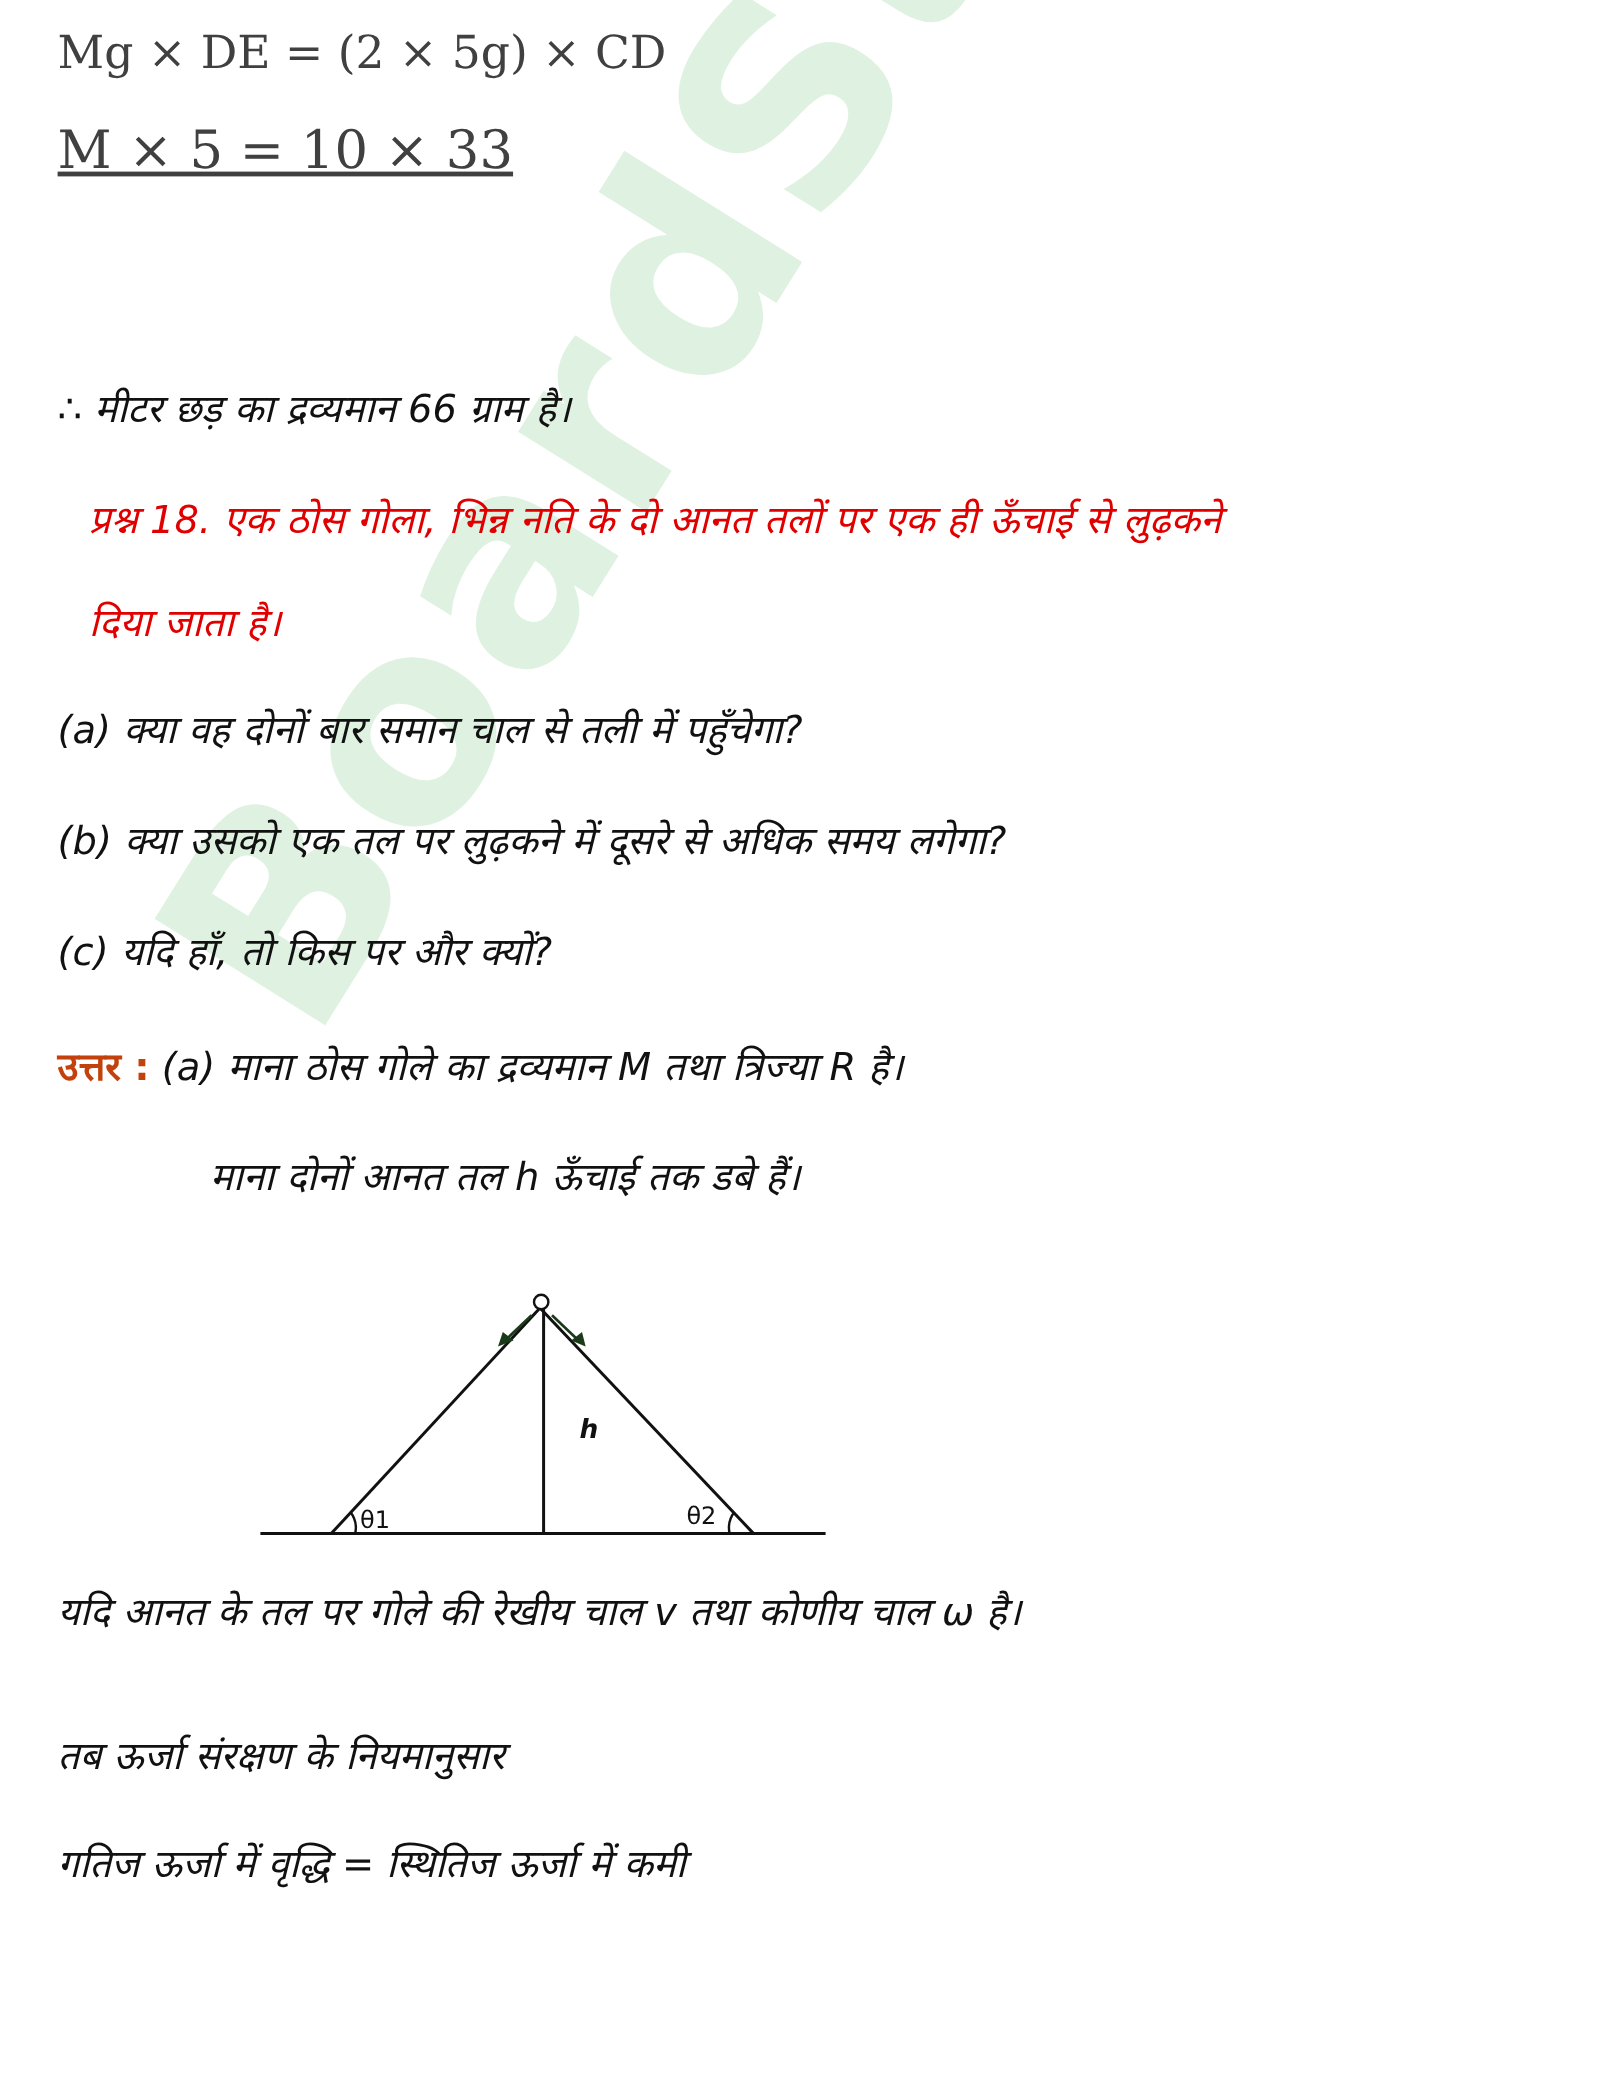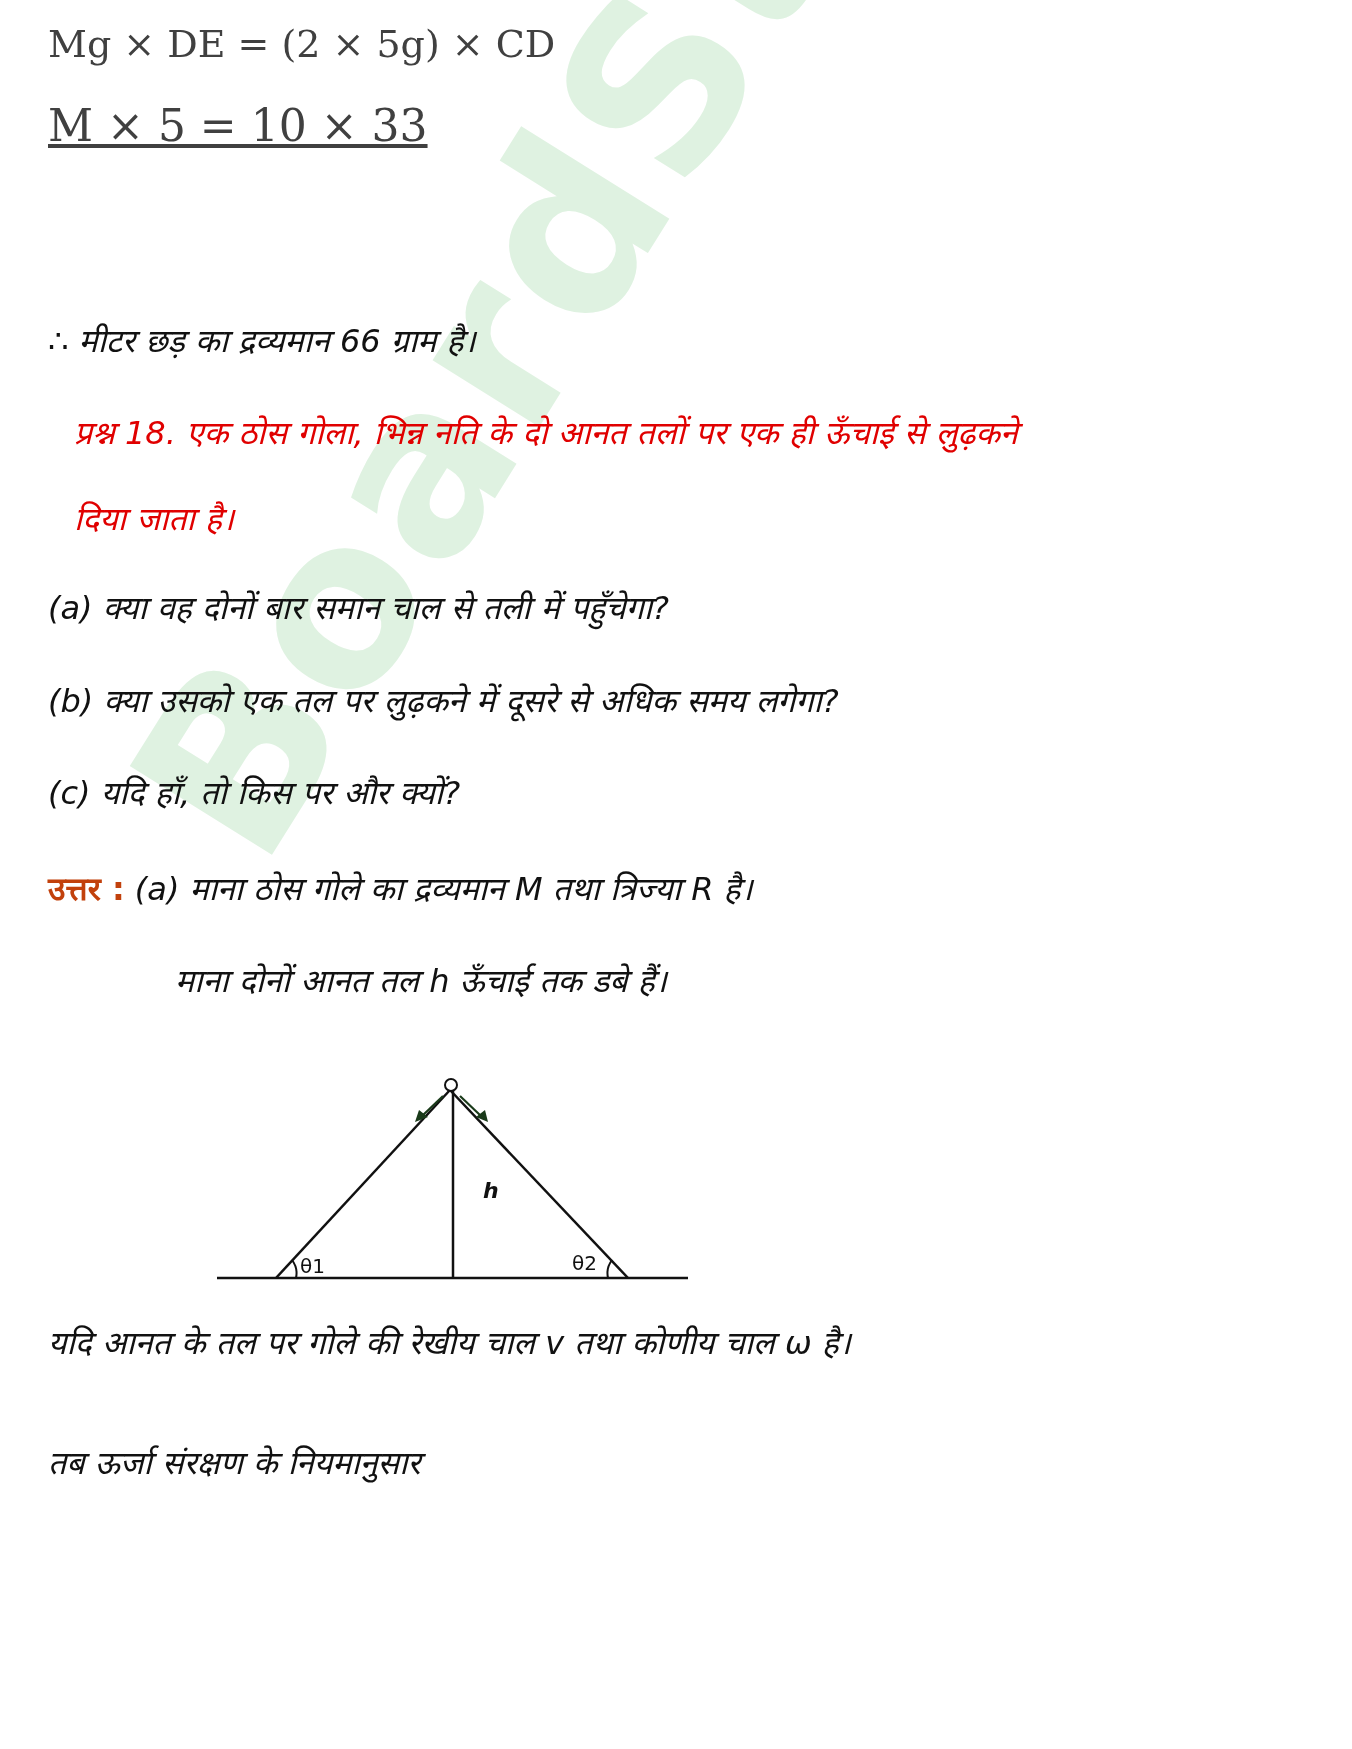--- a/index.html
+++ b/index.html
@@ -74,14 +74,15 @@
     </g>
     <path d="M 96 218 A 22 22 0 0 0 92 200" fill="none" stroke="#111" stroke-width="2"></path>
     <path d="M 408 218 A 22 22 0 0 1 412 200" fill="none" stroke="#111" stroke-width="2"></path>
     <text x="283" y="138" font-family="DejaVu Sans, sans-serif" font-size="22" font-style="italic" font-weight="bold" fill="#111">h</text>
     <text x="100" y="213" font-family="DejaVu Sans, sans-serif" font-size="20" fill="#111">θ1</text>
     <text x="372" y="210" font-family="DejaVu Sans, sans-serif" font-size="20" fill="#111">θ2</text>
   </svg>
 
   <div class="line hindi" style="top:1320px;font-style:italic;">यदि आनत के तल पर गोले की रेखीय चाल v तथा कोणीय चाल ω है।</div>
   <div class="line hindi" style="top:1440px;">तब ऊर्जा संरक्षण के नियमानुसार</div>
+  <div class="line hindi" style="top:1530px;">गतिज ऊर्जा में वृद्धि = स्थितिज ऊर्जा में कमी</div>
 
 </div>
 
 </body></html>

